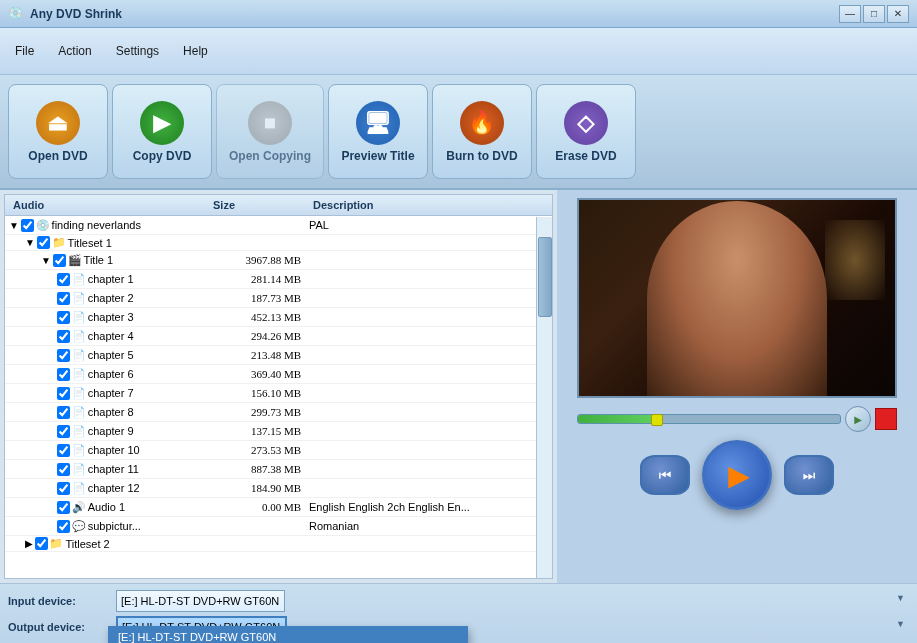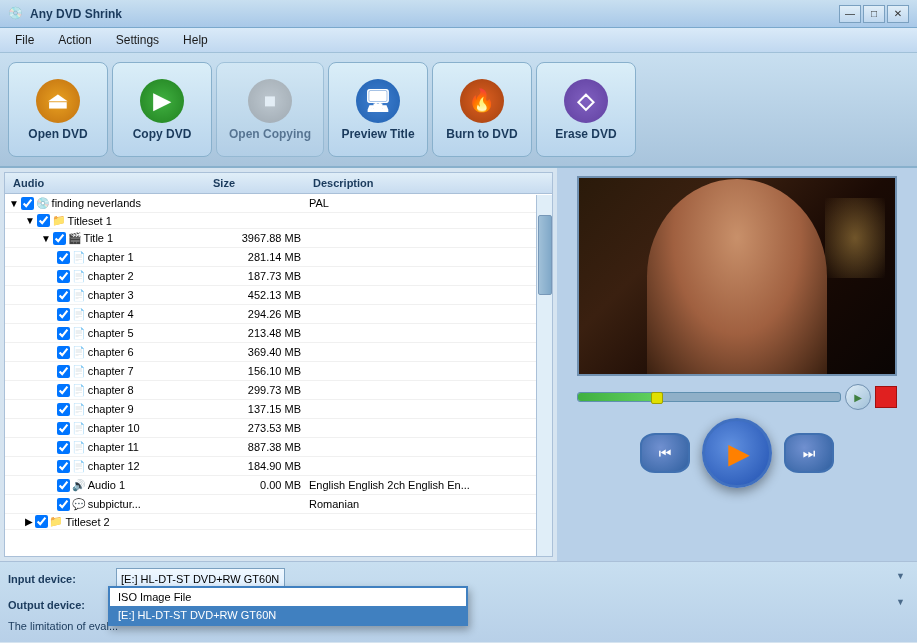--- a/index.html
+++ b/index.html
@@ -18,21 +18,21 @@
     .title-bar-btn {
       width: 22px; height: 18px; border: 1px solid #7aa0c0;
       background: linear-gradient(to bottom, #e0eef8, #c0d8ef);
       cursor: pointer; display: flex; align-items: center; justify-content: center;
       font-size: 10px; color: #333;
     }
 
     
     .menu-bar {
       background: linear-gradient(to bottom, #daeaf8, #c0d8f0);
-      padding: 2px 4px; display: flex; gap: 2px;
+      padding: 13px 4px; display: flex; gap: 2px;
       border-bottom: 1px solid #a0c0d8;
     }
     .menu-item {
       padding: 2px 10px; border: 1px solid transparent;
       cursor: pointer; border-radius: 3px; color: #1a1a1a;
     }
 
     
     .toolbar {
       background: linear-gradient(to bottom, #c8dff0 0%, #a8c4dc 100%);
@@ -78,21 +78,21 @@
     }
     .col-title { flex: 0 0 200px; padding: 2px 4px; }
     .col-size { flex: 0 0 100px; padding: 2px 4px; }
     .col-desc { flex: 1; padding: 2px 4px; }
     .tree-scroll { overflow-y: auto; height: calc(100% - 22px); }
     .tree-row {
       display: flex; align-items: center; padding: 1px 0;
       border-bottom: 1px solid #f0f0f0; font-size: 11px;
     }
     .row-title { flex: 0 0 200px; display: flex; align-items: center; padding-left: 4px; gap: 2px; overflow: hidden; }
-    .row-size { flex: 0 0 100px; padding: 2px 4px; text-align: right; }
+    .row-size { flex: 0 0 100px; padding: 2px 4px; text-align: right; font-family: Liberation Serif, serif; }
     .row-desc { flex: 1; padding: 2px 4px; overflow: hidden; text-overflow: ellipsis; white-space: nowrap; }
     .checkbox { width: 13px; height: 13px; flex-shrink: 0; }
     .indent1 { padding-left: 4px; }
     .indent2 { padding-left: 20px; }
     .indent3 { padding-left: 36px; }
     .indent4 { padding-left: 52px; }
     .scrollbar-track {
       position: absolute; right: 0; top: 22px; bottom: 0;
       width: 16px; background: #e0eef8;
       border-left: 1px solid #aac0d8;
@@ -489,16 +489,15 @@
       <div class="device-select-wrap">
         <select class="device-select" style="background: #add8ff; border: 2px solid #4080c0;">
           <option>[E:] HL-DT-ST DVD+RW GT60N</option>
         </select>
       </div>
     </div>
     <div class="status-bar">The limitation of eval...</div>
   </div>
 
   <div class="dropdown-overlay" style="left: 108px; bottom: 16px; width: 360px;">
-    <div class="dropdown-option">ISO Image File</div>
     <div class="dropdown-option selected">[E:] HL-DT-ST DVD+RW GT60N</div>
   </div>
 </div>
 
 </body></html>

